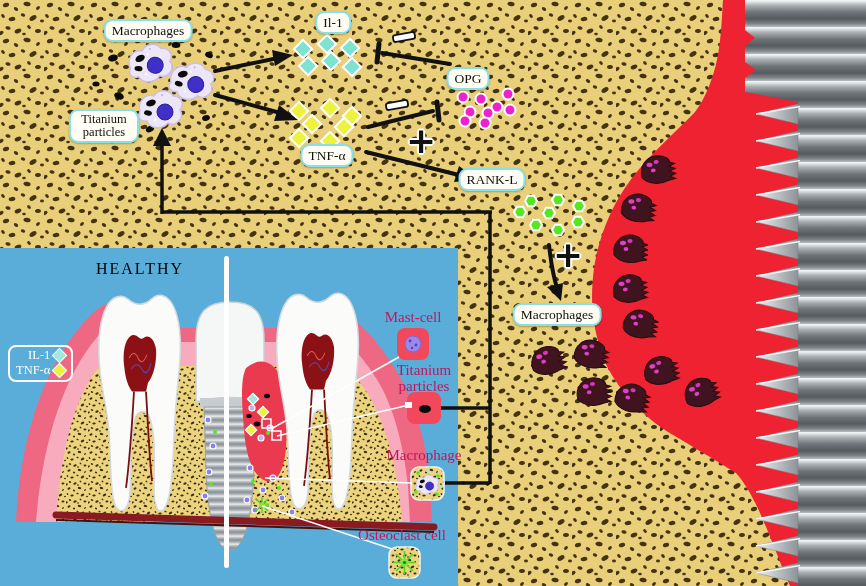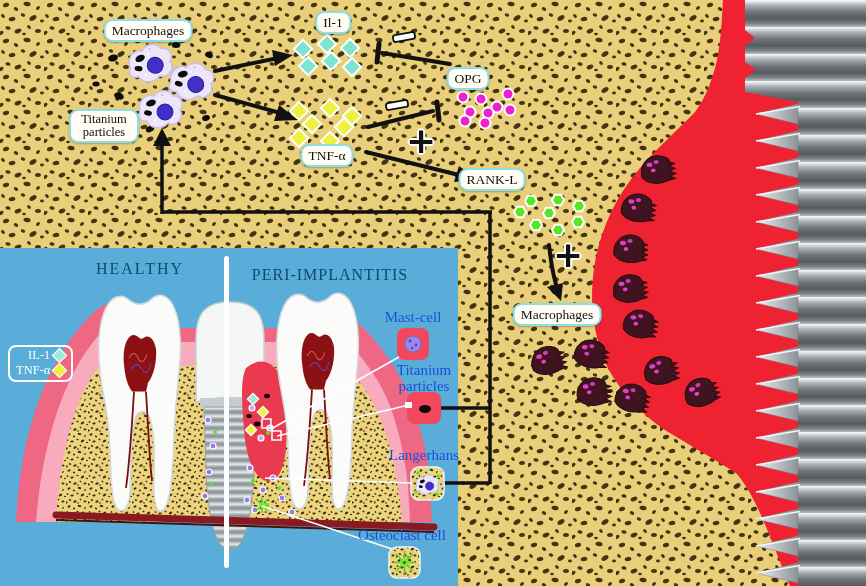--- a/index.html
+++ b/index.html
@@ -4,23 +4,23 @@
 <style>
   html,body{margin:0;padding:0;background:#222;}
   #stage{position:relative;width:866px;height:586px;overflow:hidden;
          font-family:"Liberation Serif","DejaVu Serif",serif;background:#e9cf79;}
   #gfx{position:absolute;left:0;top:0;}
   .tag{position:absolute;transform:translateX(-50%);background:#fffdf4;
        border:2px solid #8adfe4;border-radius:9px;padding:0 6px;
        font-size:13.5px;color:#111;white-space:nowrap;line-height:19px;
        box-shadow:0 1px 2px rgba(0,0,0,.25);text-align:center;}
   .tag.two{white-space:normal;width:58px;font-size:12.5px;line-height:13px;padding:2px 4px;}
-  .inset-title{position:absolute;transform:translateX(-50%);color:#0c4a6e;
+  .inset-title{position:absolute;transform:translateX(-50%);color:#000000;
        font-size:16px;letter-spacing:2px;white-space:nowrap;}
-  .callout{position:absolute;transform:translateX(-50%);color:#1d4ed8;
+  .callout{position:absolute;transform:translateX(-50%);color:#be185d;
        font-size:15px;white-space:nowrap;text-align:center;}
   .callout.two{white-space:normal;width:86px;line-height:16px;}
   .plus{position:absolute;font-family:"DejaVu Sans",sans-serif;font-weight:bold;
        font-size:36px;line-height:30px;color:#121212;
        text-shadow:-2px 0 #fff,2px 0 #fff,0 -2px #fff,0 2px #fff,
                    -1px -1px #fff,1px 1px #fff,-1px 1px #fff,1px -1px #fff;}
   .legend{position:absolute;left:8px;top:345px;border:2px solid #fff;border-radius:8px;
        padding:1px 6px 2px 6px;color:#fff;font-size:12.5px;line-height:15px;}
   .lrow{display:flex;align-items:center;justify-content:flex-end;gap:4px;}
   .dia{width:9px;height:9px;transform:rotate(45deg);border:1.5px solid #fff;display:inline-block;}
@@ -427,31 +427,30 @@
 <div class="tag" style="left:333px;top:11px">Il-1</div>
 <div class="tag" style="left:327px;top:144px">TNF-α</div>
 <div class="tag" style="left:468px;top:67px">OPG</div>
 <div class="tag" style="left:492px;top:168px">RANK-L</div>
 <div class="tag" style="left:557px;top:303px">Macrophages</div>
 
 <div class="plus" style="left:406px;top:126px">+</div>
 <div class="plus" style="left:553px;top:240px">+</div>
 
 <div class="inset-title" style="left:140px;top:260px">HEALTHY</div>
-<div class="inset-title" style="left:330px;top:266px;letter-spacing:1px">PERI-IMPLANTITIS</div>
 
 <div class="legend">
   <div class="lrow">
         <span>IL-1</span>
         <span class="dia cyan"></span>
       </div>
   <div class="lrow">
         <span>TNF-α</span>
         <span class="dia yellow"></span>
       </div>
 </div>
 
 <div class="callout" style="left:413px;top:309px">Mast-cell</div>
 <div class="callout two" style="left:424px;top:362px">Titanium particles</div>
-<div class="callout" style="left:424px;top:447px">Langerhans</div>
+<div class="callout" style="left:424px;top:447px">Macrophage</div>
 <div class="callout" style="left:402px;top:527px">Osteoclast cell</div>
 
 </div>
 
 </body></html>

